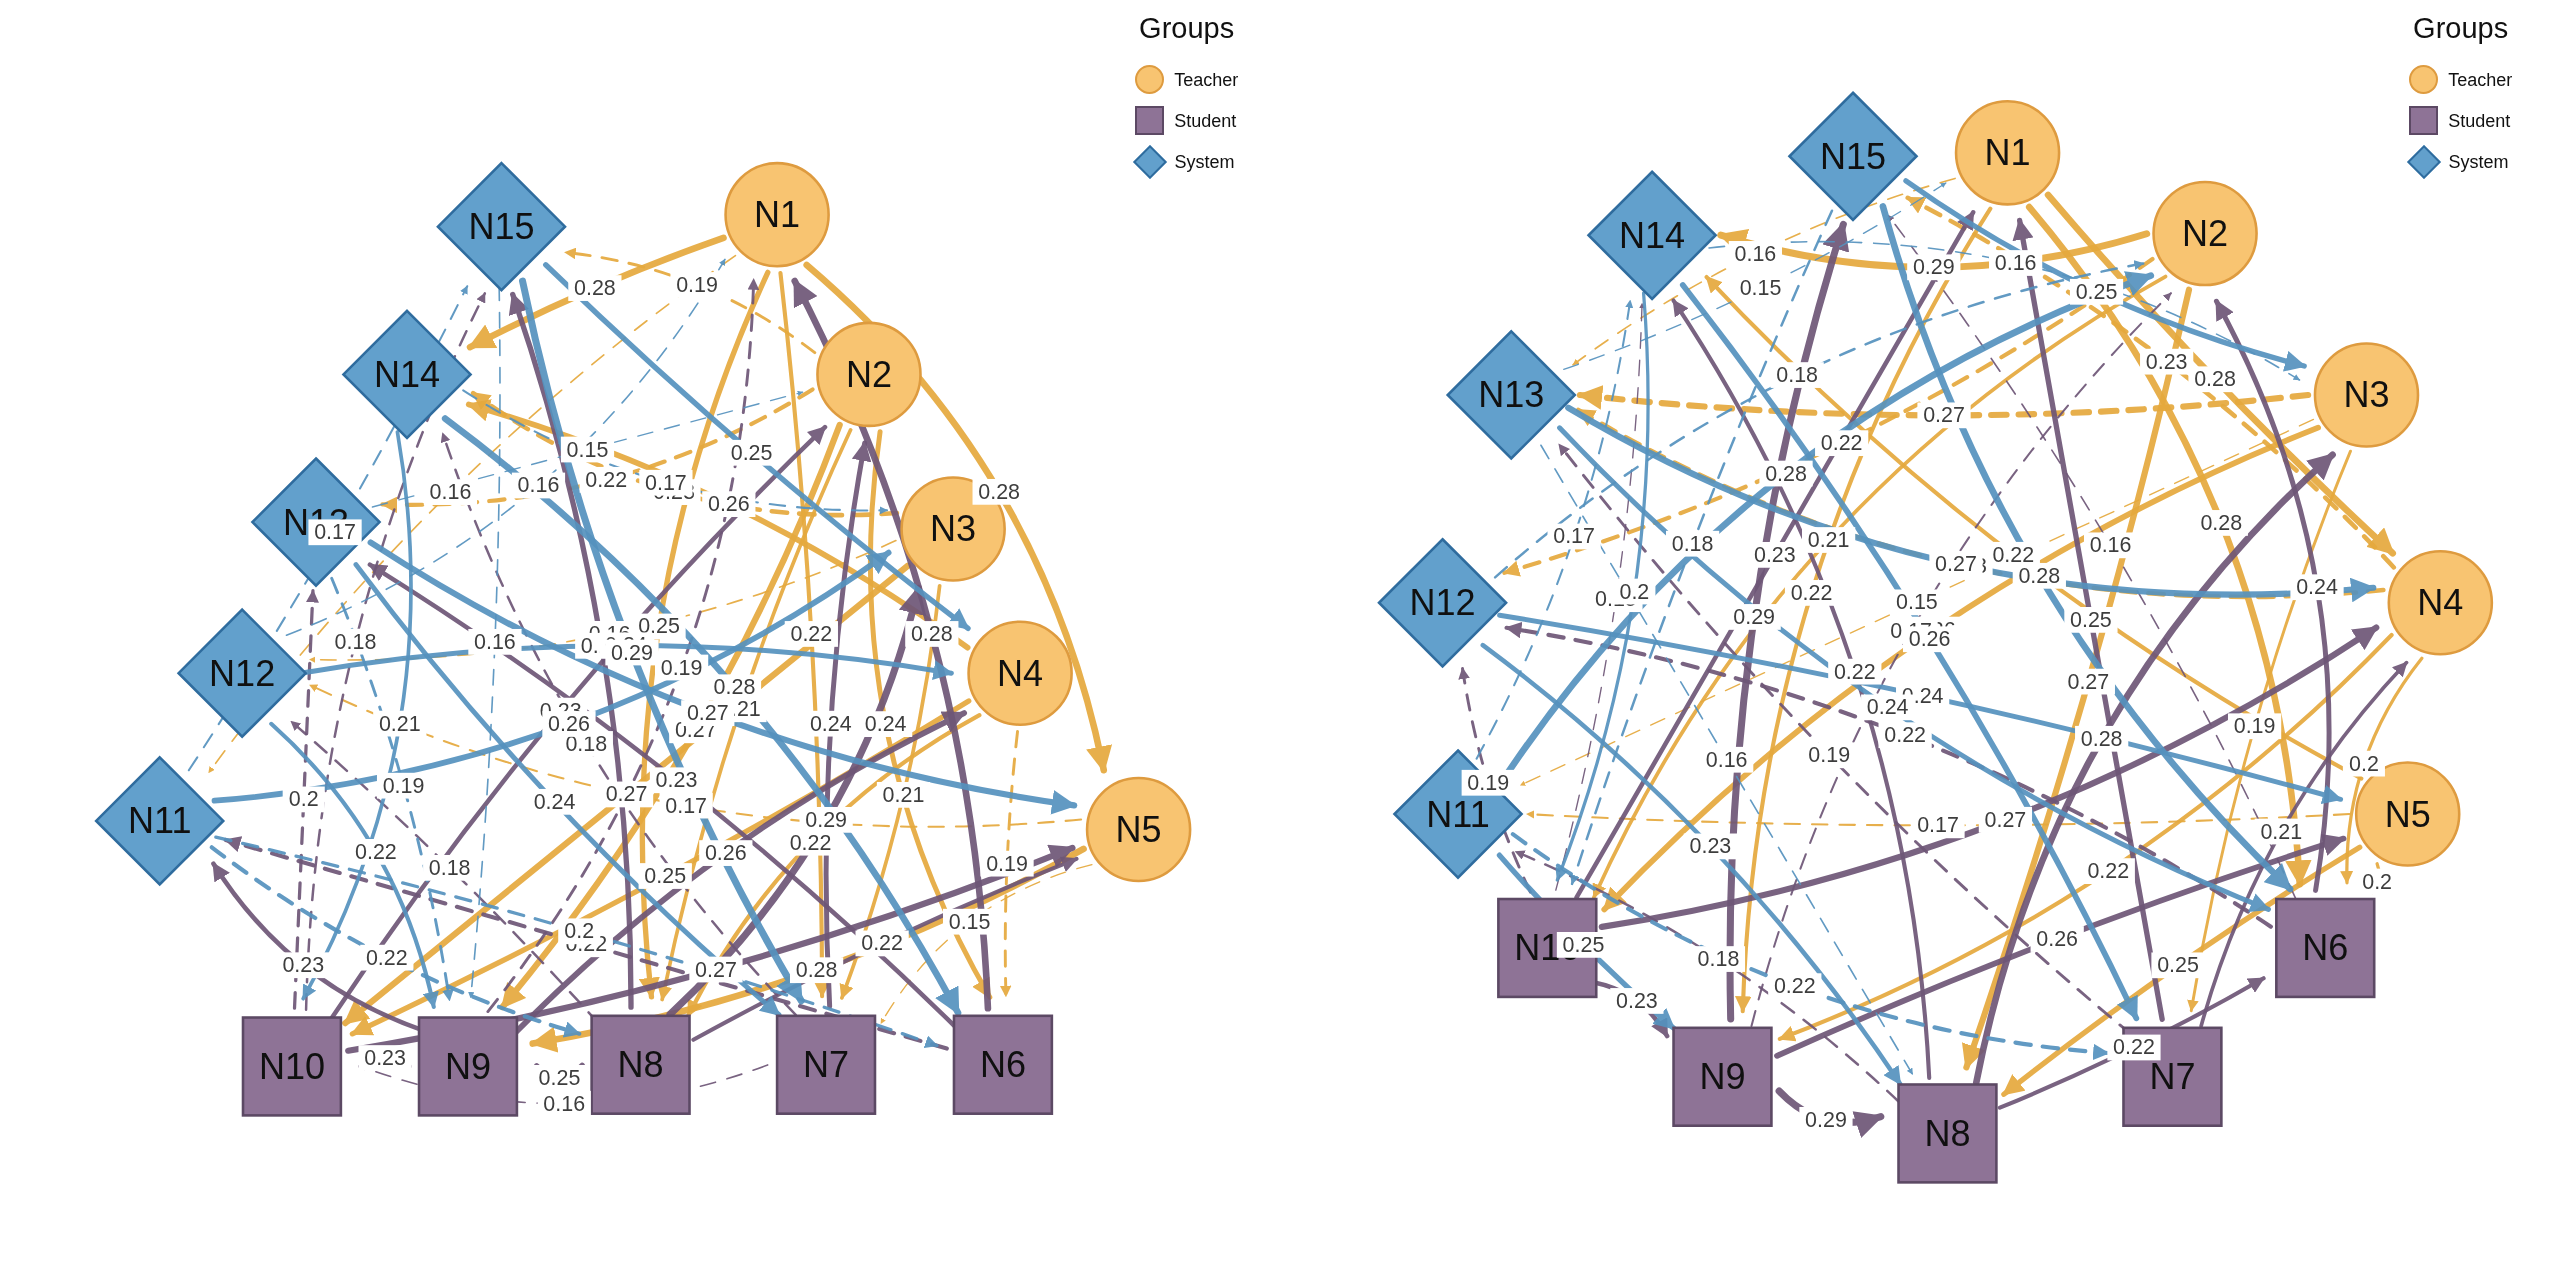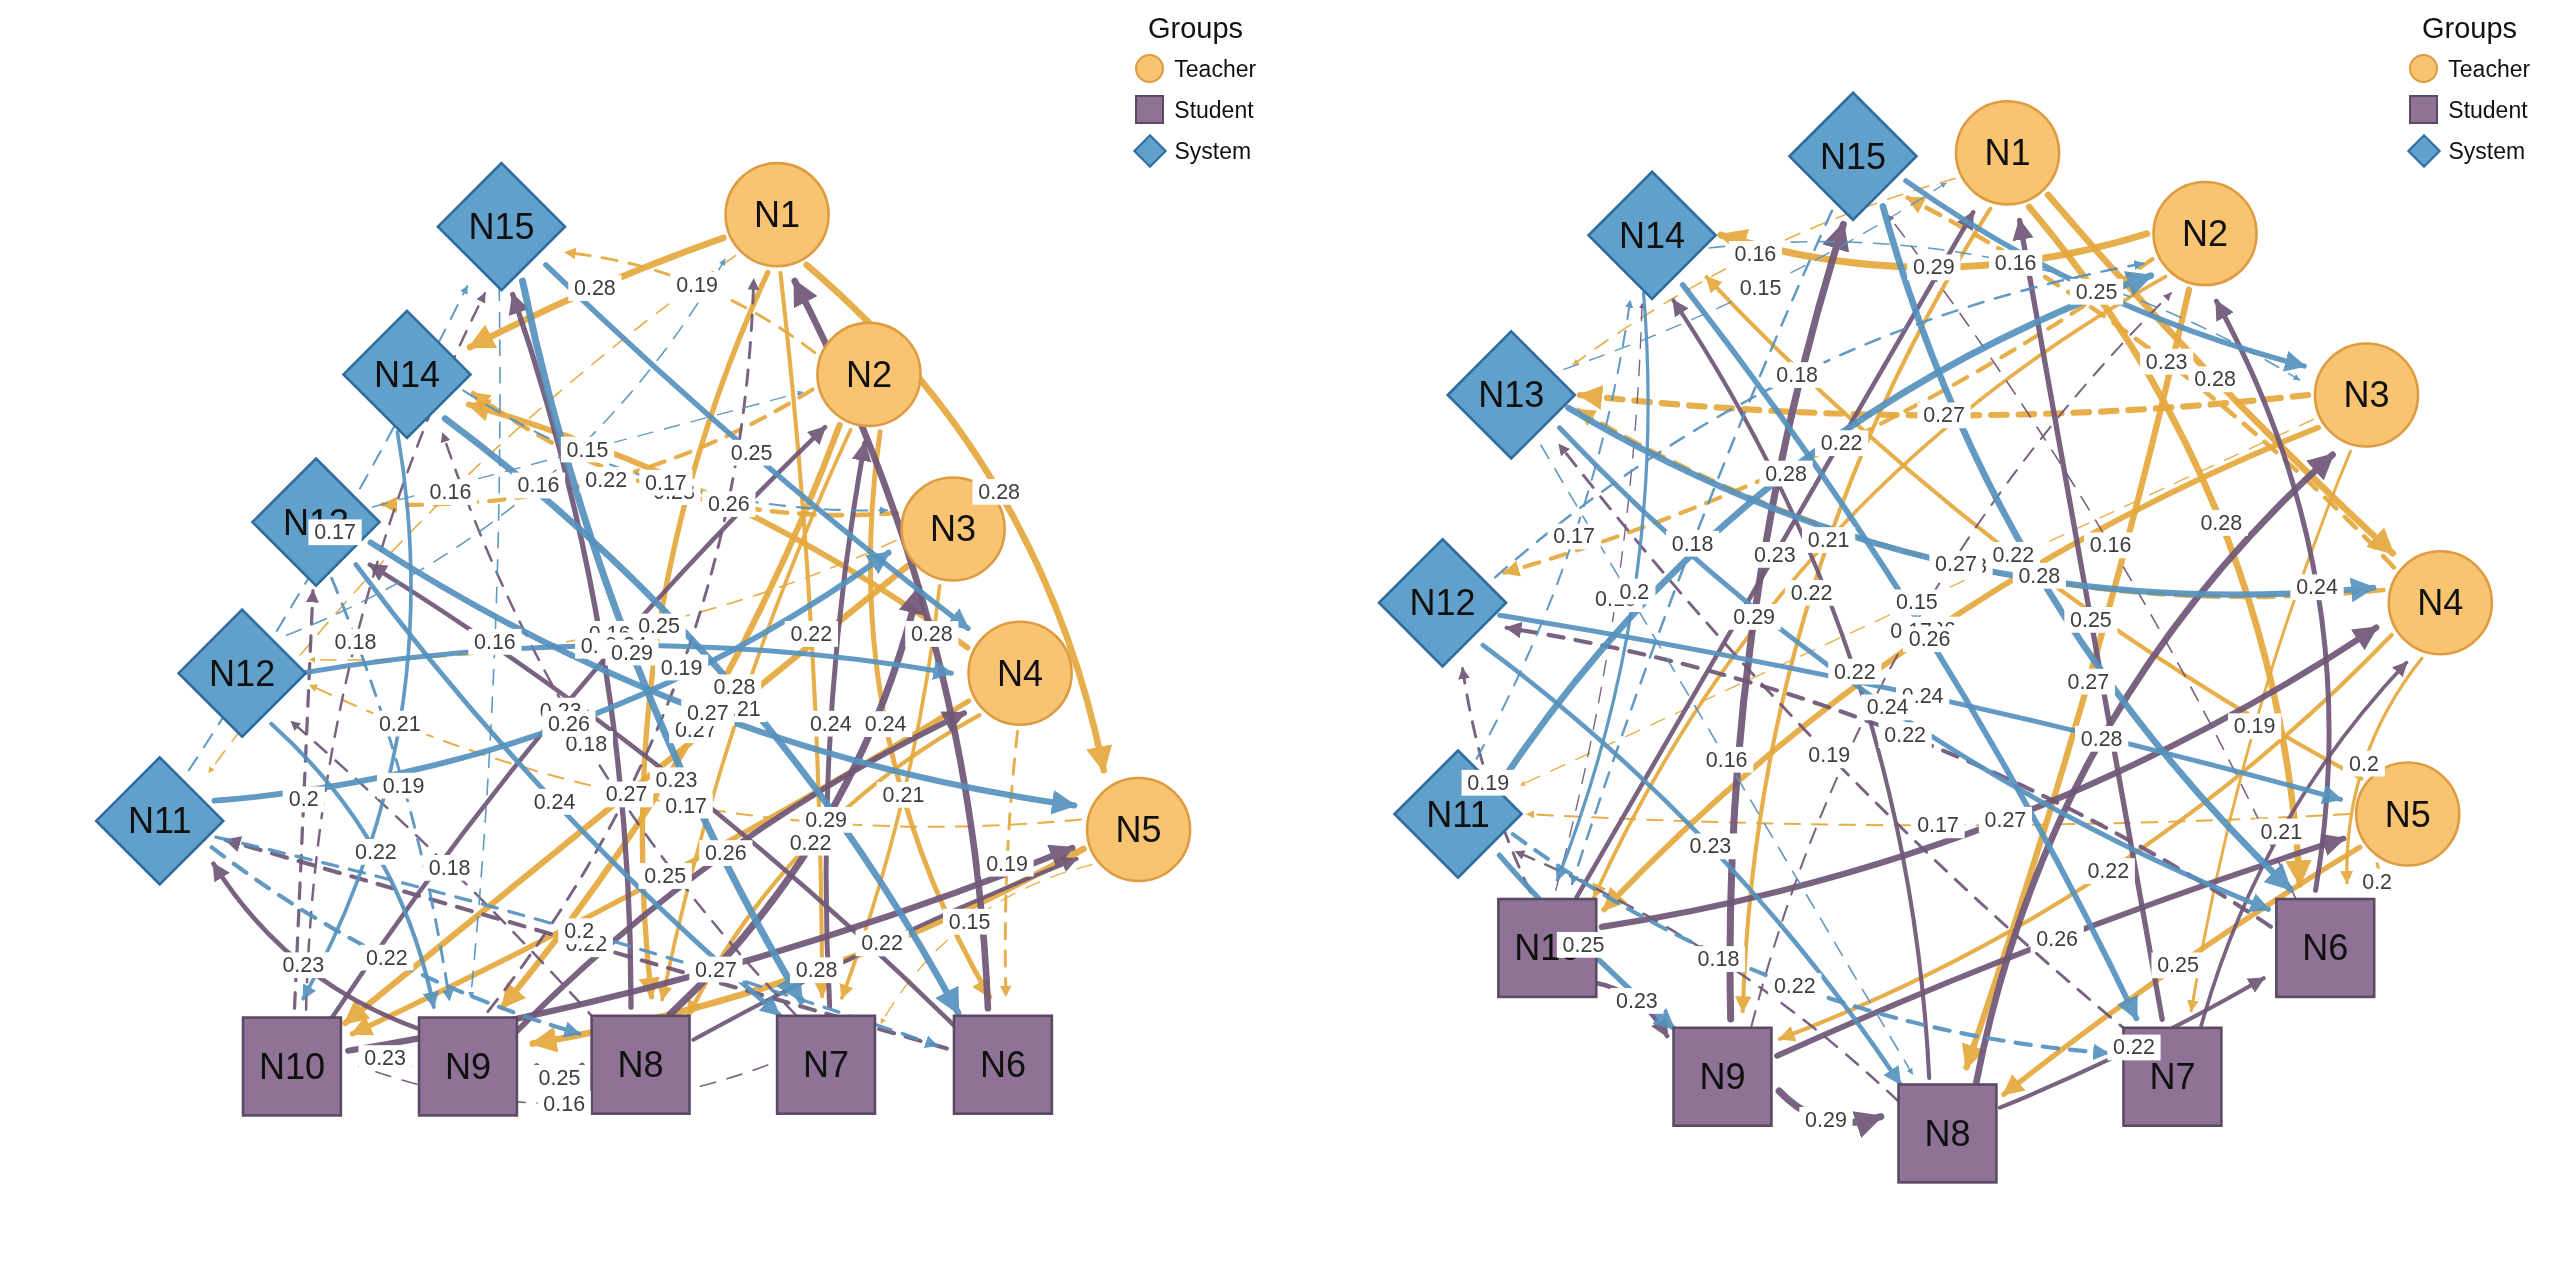--- a/index.html
+++ b/index.html
@@ -6,22 +6,22 @@
   body{
     width:2576px;height:1288px;background:#ffffff;
     font-family:"Liberation Sans",sans-serif;overflow:hidden;
   }
   .canvas{display:flex;width:2576px;height:1288px;}
   .panel{position:relative;width:1288px;height:1288px;}
   .panel svg{position:absolute;left:0;top:0;width:1288px;height:1288px;}
   .legend{position:absolute;top:12px;display:flex;flex-direction:column;gap:6.9px;z-index:5;}
   .panel-left .legend{left:1135px;}
   .panel-right .legend{left:1121px;}
-  .legend-title{font-size:29px;color:#111;text-align:center;margin-bottom:0;}
-  .legend-item{display:flex;align-items:center;gap:10.3px;font-size:23px;color:#111;line-height:34px;}
+  .legend-title{font-size:29px;color:#111;text-align:center;margin-bottom:11px;}
+  .legend-item{display:flex;align-items:center;gap:10.3px;font-size:18px;color:#111;line-height:34px;}
   .legend-icon{width:29px;height:29px;display:inline-block;border:2.6px solid transparent;box-sizing:border-box;flex:0 0 auto;}
   .legend-icon.circle{border-radius:50%;}
   .legend-icon.diamond{width:24px;height:24px;transform:rotate(45deg);margin:2.6px;}
   .edge-label{font-size:25px;fill:#3d3d3d;}
   .node-label{font-size:42px;fill:#101010;}
 </style>
 </head>
 <body>
 
 <div class="canvas">

